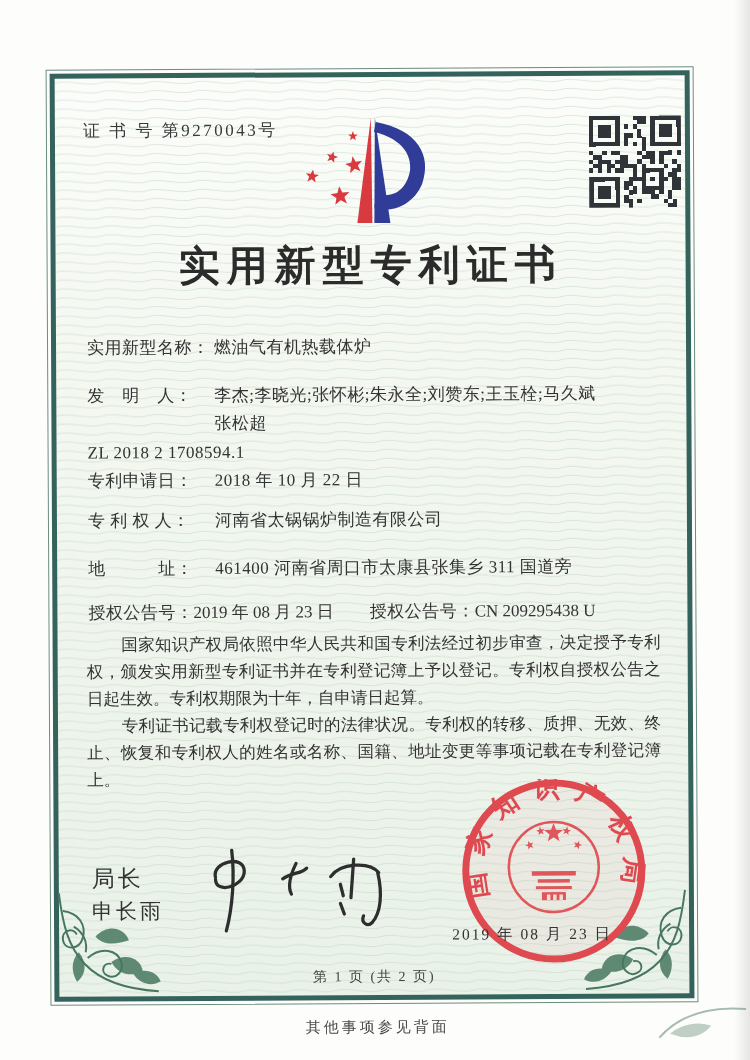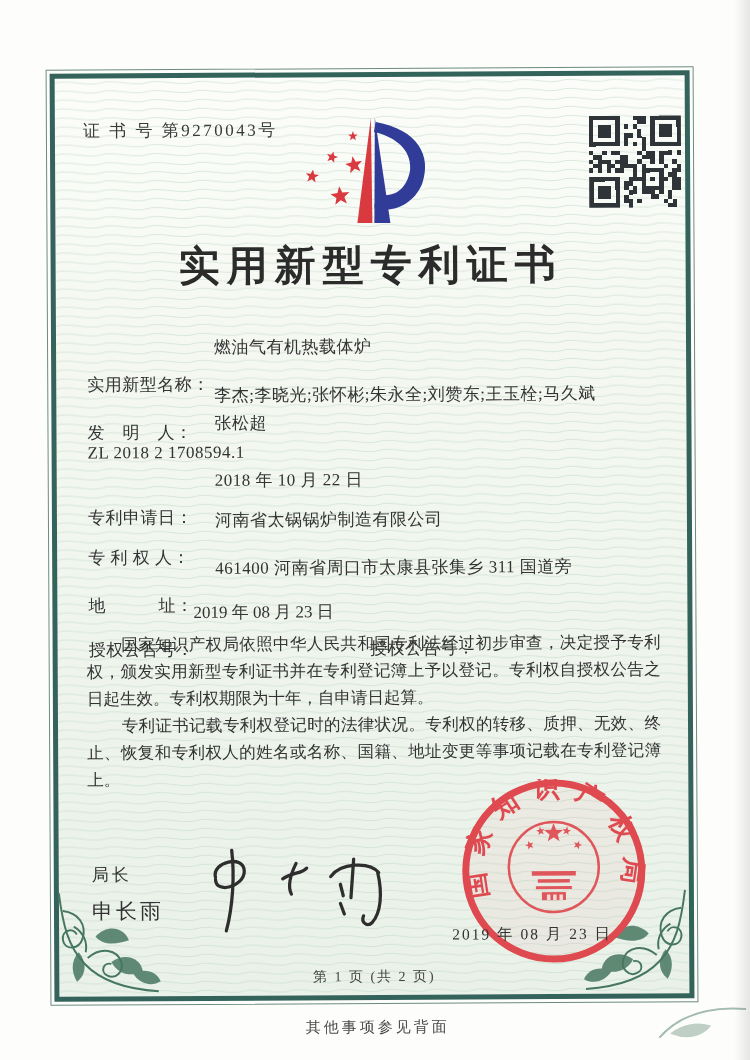--- a/index.html
+++ b/index.html
@@ -21,31 +21,31 @@
     background:linear-gradient(180deg,#fcfdfa 0%,#f4f8f1 30%,#e9f1e8 100%);}
   .paper svg.waves{position:absolute;inset:0;width:100%;height:100%;opacity:.55;}
   
   .cert-number{position:absolute;left:85px;top:118px;font-size:17px;letter-spacing:2.5px;color:#3a3a3a;}
   .logo{position:absolute;left:298px;top:110px;width:155px;height:128px;}
   .qr{position:absolute;left:591px;top:117px;width:92px;height:92px;}
   .title{position:absolute;left:57px;top:238px;width:630px;text-align:center;
     font-size:41px;font-weight:600;letter-spacing:7px;color:#2b2b2b;}
   
   .field-row{position:absolute;left:88px;width:572px;display:flex;font-size:17px;line-height:28px;color:#333;}
-  .flabel{flex:0 0 127px;white-space:nowrap;letter-spacing:.5px;margin-top:37px;}
+  .flabel{flex:0 0 127px;white-space:nowrap;letter-spacing:.5px;}
   .fvalue{flex:1;white-space:pre-line;letter-spacing:.5px;}
   .grant-row{position:absolute;left:88px;top:598px;width:572px;display:flex;font-size:17px;line-height:28px;color:#333;}
   .grant-pair{display:flex;white-space:nowrap;}
   .grant-pair.second{margin-left:36px;}
   
   .body-text{position:absolute;left:86px;top:630px;width:574px;
     font-size:16.5px;line-height:27px;color:#333;text-align:justify;}
   .body-text p{margin:0;text-indent:2.1em;}
   
-  .issuer-pos{position:absolute;left:90px;top:862px;font-size:17px;letter-spacing:3px;
+  .issuer-pos{position:absolute;left:90px;top:862px;font-size:23px;letter-spacing:3px;
     font-family:"Liberation Sans","DejaVu Sans",sans-serif;color:#333;}
   .issuer-name{position:absolute;left:90px;top:896px;font-size:21px;letter-spacing:3px;
     font-family:"Liberation Sans","DejaVu Sans",sans-serif;color:#333;}
   .signature{position:absolute;left:186px;top:838px;width:232px;height:96px;}
   .seal{position:absolute;left:442px;top:780px;width:222px;height:206px;}
   .page-num{position:absolute;left:57px;top:968px;width:630px;text-align:center;
     font-size:14px;letter-spacing:2px;color:#444;}
   .back-note{position:absolute;left:0;top:1018px;width:750px;text-align:center;
     font-size:15px;letter-spacing:3px;color:#4a4a4a;}
   
@@ -373,20 +373,21 @@
     <span class="flabel">地　　　址：</span>
     <span class="fvalue">461400 河南省周口市太康县张集乡 311 国道旁</span>
   </div>
   <div class="grant-row">
     <span class="grant-pair">
       <span class="flabel" style="flex:none">授权公告号：</span>
       <span>2019 年 08 月 23 日</span>
     </span>
     <span class="grant-pair second">
       <span class="flabel" style="flex:none">授权公告号：</span>
+      <span>CN 209295438 U</span>
     </span>
   </div>
 
   <div class="body-text">
     <p>国家知识产权局依照中华人民共和国专利法经过初步审查，决定授予专利权，颁发实用新型专利证书并在专利登记簿上予以登记。专利权自授权公告之日起生效。专利权期限为十年，自申请日起算。</p>
     <p>专利证书记载专利权登记时的法律状况。专利权的转移、质押、无效、终止、恢复和专利权人的姓名或名称、国籍、地址变更等事项记载在专利登记簿上。</p>
   </div>
 
   <div class="issuer-pos">局长</div>
   <div class="issuer-name">申长雨</div>

